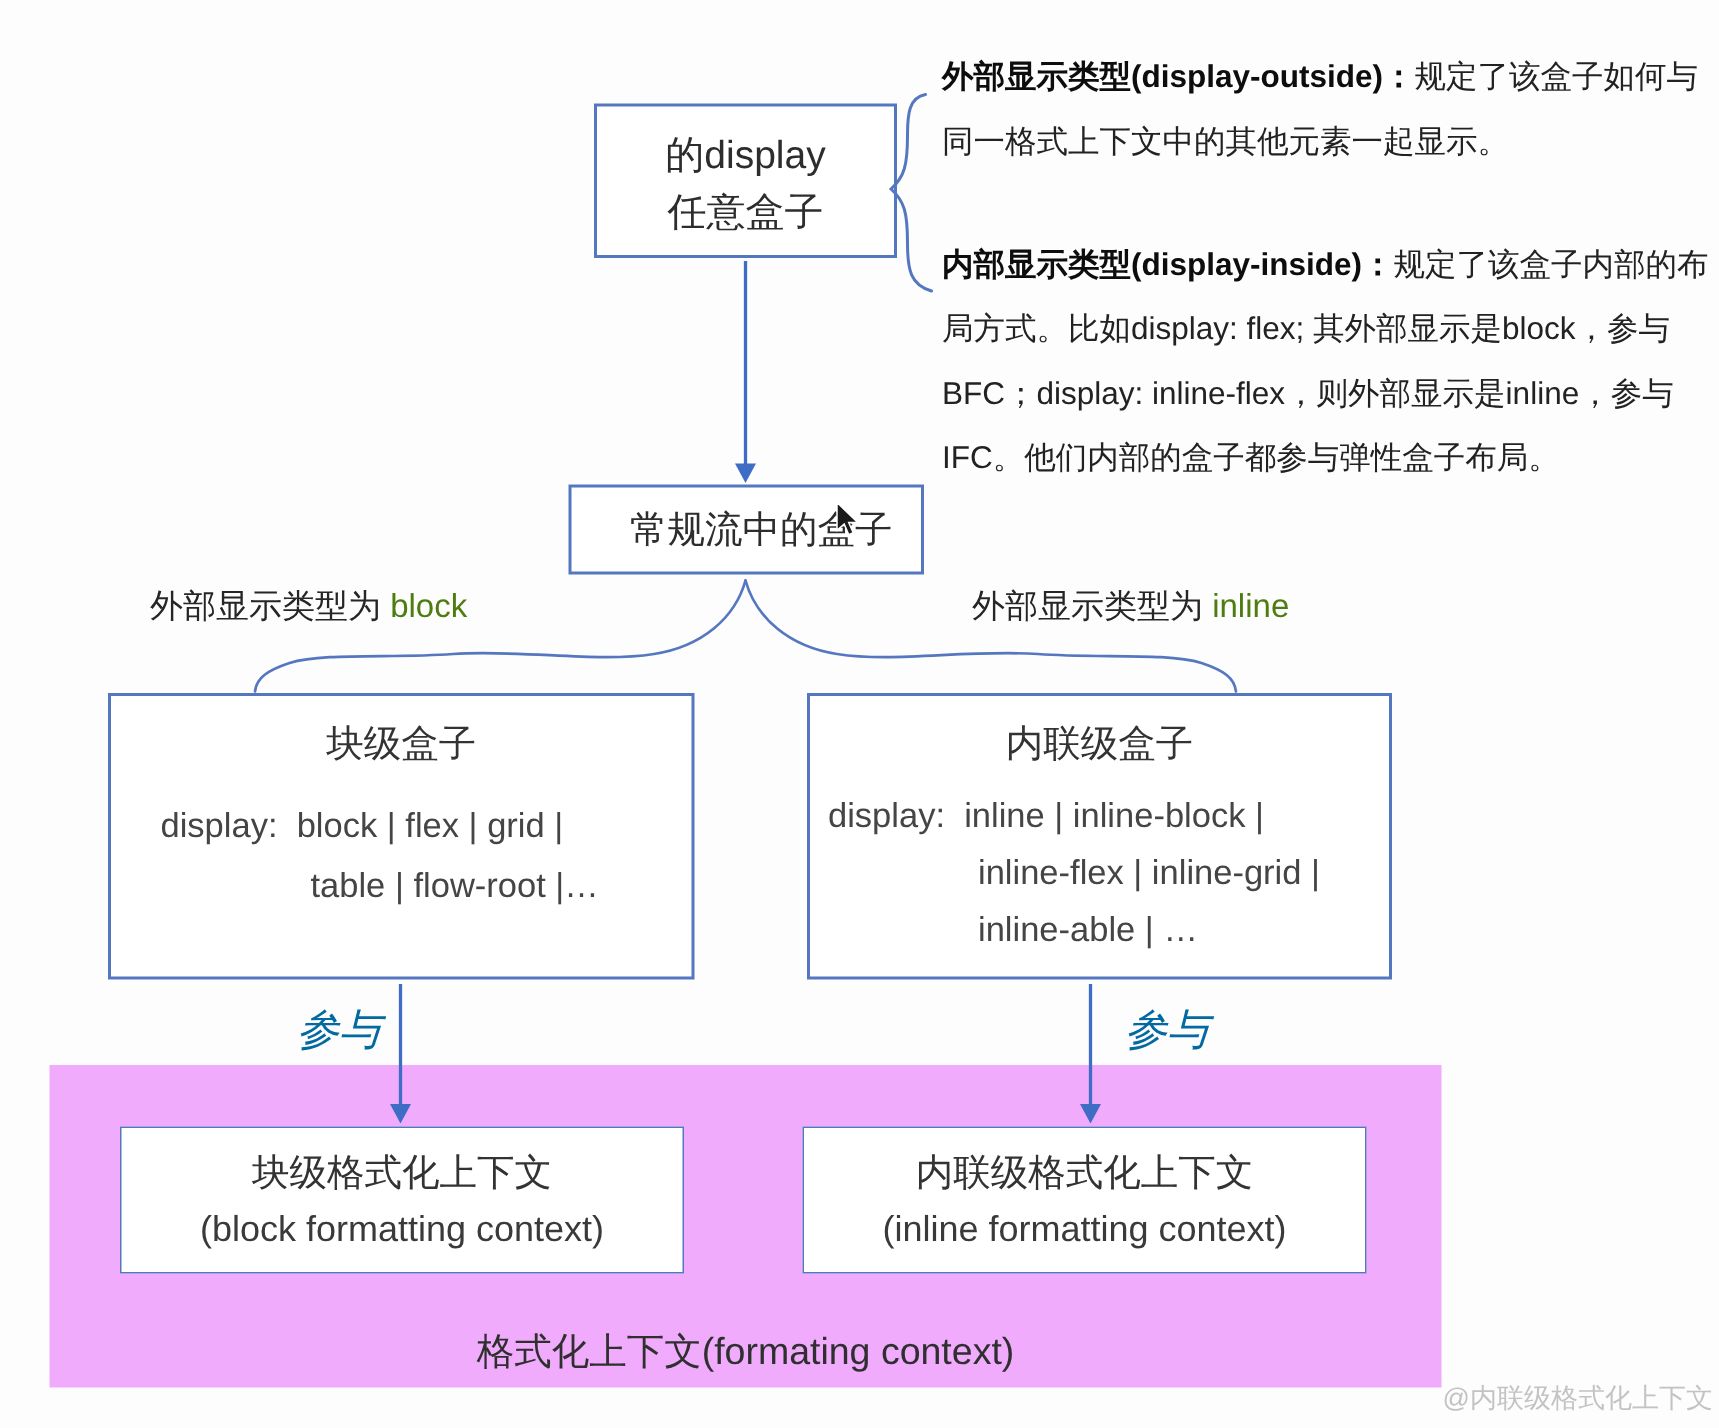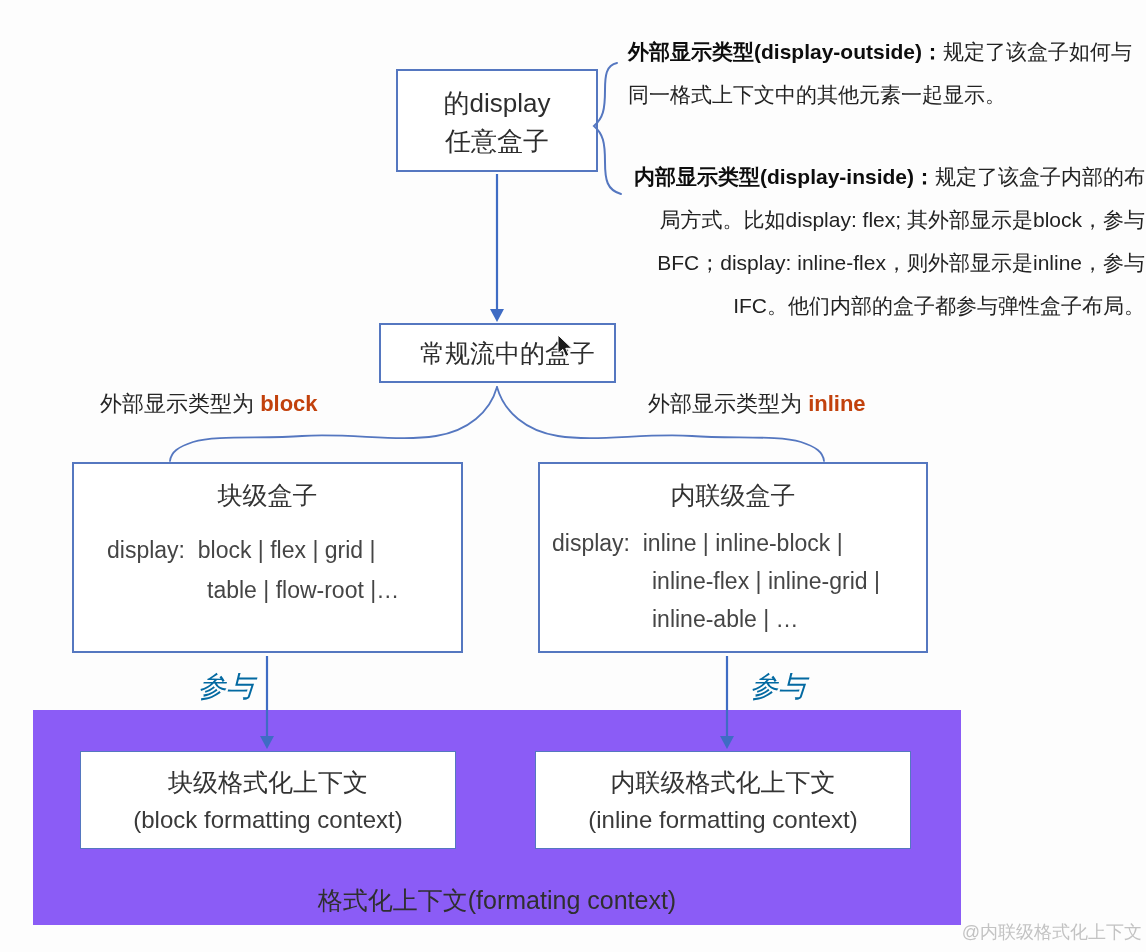--- a/index.html
+++ b/index.html
@@ -7,35 +7,35 @@
     position:relative;width:1146px;height:952px;overflow:hidden;
     background:#fdfdfd;
     font-family:"Liberation Sans","DejaVu Sans",sans-serif;
     color:#2d2d2d;
   }
   .node{
     position:absolute;background:#fff;border:2px solid #5577c0;
     box-sizing:border-box;text-align:center;
   }
   .svg-layer{position:absolute;left:0;top:0;z-index:5;pointer-events:none;}
-  .panel{position:absolute;left:33px;top:710px;width:928px;height:215px;background:#8b5cf6;z-index:1;}
+  .panel{position:absolute;left:33px;top:710px;width:928px;height:215px;background:#f0abfc;z-index:1;}
   .z3{z-index:3;}
 
   
   .any-box{left:396px;top:69px;width:202px;height:103px;font-size:26px;line-height:38px;padding-top:13px;}
   
   .note{position:absolute;left:628px;width:517px;font-size:21px;line-height:43px;color:#222;z-index:3;}
   .note strong{color:#0d0d0d;font-weight:700;}
   .note-1{top:9px;}
-  .note-2{top:134px;text-align:right;}
+  .note-2{top:134px;}
   
   .flow-box{left:379px;top:323px;width:237px;height:60px;font-size:25px;line-height:56px;padding-left:20px;}
   
   .branch-label{position:absolute;font-size:22px;color:#262626;z-index:3;white-space:pre;}
-  .branch-label strong{font-weight:700;color:#c2410c;}
+  .branch-label strong{font-weight:400;color:#4d7c0f;}
   .branch-left{left:100px;top:389px;}
   .branch-right{left:648px;top:389px;}
   
   .big-box{font-size:25px;}
   .block-box{left:72px;top:462px;width:391px;height:191px;}
   .inline-box{left:538px;top:462px;width:390px;height:191px;}
   .big-box .box-title{margin-top:15px;font-size:25px;color:#333;}
   .display-line{position:absolute;font-size:23px;color:#454545;white-space:pre;}
   .block-box .l1{left:33px;top:73px;}
   .block-box .l2{left:133px;top:113px;}

